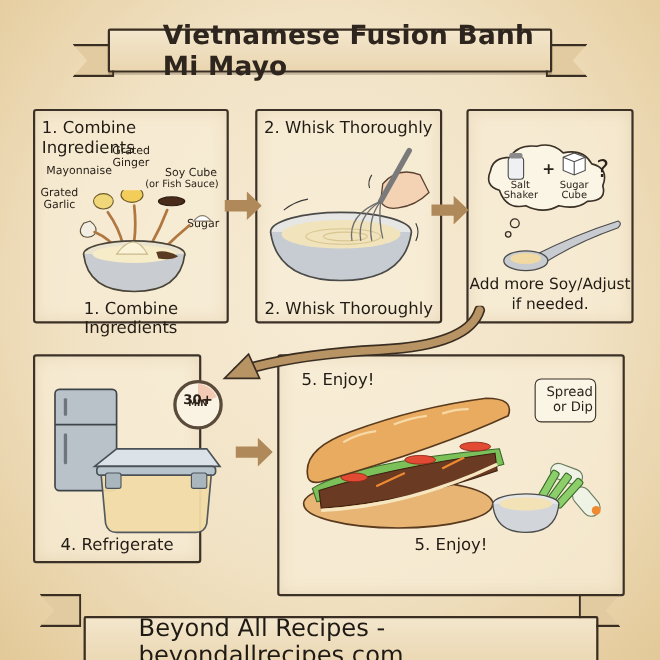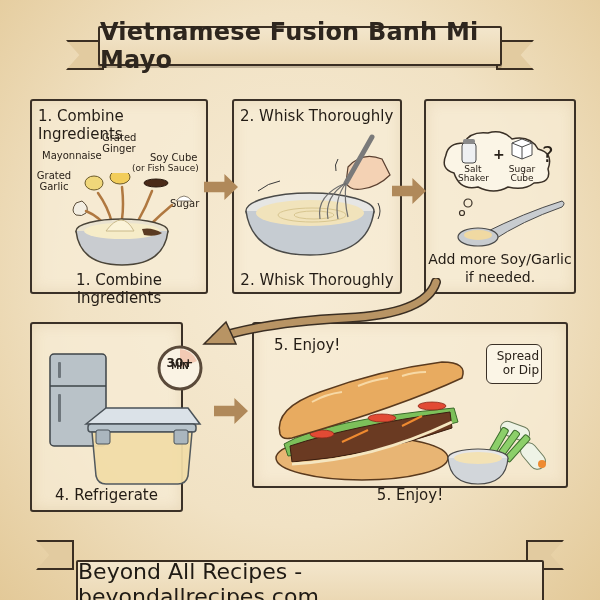--- a/index.html
+++ b/index.html
@@ -14,20 +14,21 @@
 
     
     .banner {
       position: absolute;
       background: linear-gradient(180deg, #f3e6cc 0%, #ead6b0 100%);
       border: 2px solid #3a2e22;
       border-radius: 2px;
       display: flex; align-items: center; justify-content: center;
       box-shadow: 0 2px 0 rgba(60,40,20,0.25);
       z-index: 3;
+      padding-left: 48px;
     }
     .banner-tail {
       position: absolute; z-index: 2;
       width: 38px; height: 30px;
       background: #e2cba0;
       border: 2px solid #3a2e22;
     }
     .tail-left { clip-path: polygon(0 0, 100% 0, 100% 100%, 0 100%, 35% 50%); }
     .tail-right { clip-path: polygon(0 0, 100% 0, 65% 50%, 100% 100%, 0 100%); }
     .banner-title {
@@ -157,21 +158,21 @@
   <div class="label-sm" style="left:116px; top:42px; font-size:22px;">?</div>
   <div class="label-sm" style="left:32px; top:64px; width:30px; font-size:9px;">Salt Shaker</div>
   <div class="label-sm" style="left:82px; top:64px; width:28px; font-size:9px;">Sugar Cube</div>
   <svg class="abs" style="left:22px; top:96px;" width="118" height="52" viewBox="0 0 118 52">
     <circle cx="20" cy="6" r="4" fill="none" stroke="#3a3026" stroke-width="1.2"></circle>
     <circle cx="14" cy="16" r="2.5" fill="none" stroke="#3a3026" stroke-width="1.2"></circle>
     <path d="M36 36 q40 -20 78 -32 q4 2 0 6 q-40 14 -70 34" fill="#c8ccd0" stroke="#4a4a4a" stroke-width="1"></path>
     <ellipse cx="30" cy="40" rx="20" ry="9" fill="#c8ccd0" stroke="#4a4a4a" stroke-width="1.2"></ellipse>
     <ellipse cx="30" cy="38" rx="14" ry="5" fill="#f0d9a2"></ellipse>
   </svg>
-  <div class="panel-caption" style="top:150px; font-size:14px;">Add more Soy/Garlic</div>
+  <div class="panel-caption" style="top:150px; font-size:14px;">Add more Soy/Adjust</div>
   <div class="panel-caption" style="top:168px; font-size:14px;">if needed.</div>
 </div>
 
 <svg class="abs" style="left:196px; top:278px; z-index:4;" width="250" height="72" viewBox="0 0 250 72">
   <path d="M240 4 q-10 32 -90 36 q-80 4 -130 20" fill="none" stroke="#3a2e22" stroke-width="10" stroke-linecap="round"></path>
   <path d="M240 4 q-10 32 -90 36 q-80 4 -130 20" fill="none" stroke="#b89464" stroke-width="7" stroke-linecap="round"></path>
   <path d="M30 44 l-22 22 l32 0 z" fill="#b89464" stroke="#3a2e22" stroke-width="1.5"></path>
 </svg>
 
 <div class="panel" style="left:30px; top:322px; width:153px; height:190px;">
@@ -192,21 +193,21 @@
     <rect x="6" y="20" width="108" height="8" rx="3" fill="#b8c4cc" stroke="#4a5258" stroke-width="1.5"></rect>
     <path d="M10 28 l4 44 q2 8 10 8 l72 0 q8 0 10 -8 l4 -44 z" fill="#f2dda8" stroke="#4a5258" stroke-width="1.5" opacity="0.95"></path>
     <rect x="14" y="26" width="14" height="14" rx="2" fill="#aab6be" stroke="#4a5258" stroke-width="1"></rect>
     <rect x="92" y="26" width="14" height="14" rx="2" fill="#aab6be" stroke="#4a5258" stroke-width="1"></rect>
   </svg>
   <div class="panel-caption" style="top:162px;">4. Refrigerate</div>
 </div>
 
 <div class="arrow-right" style="left:214px; top:398px;"></div>
 
-<div class="panel" style="left:252px; top:322px; width:316px; height:166px;">
+<div class="panel" style="left:252px; top:322px; width:316px; height:220px;">
   <div class="panel-title" style="left:20px; top:12px;">5. Enjoy!</div>
   <div class="abs" style="left:232px; top:20px; width:56px; height:40px; border:1.5px solid #3a3026; border-radius:6px; background:#fbf5e6; display:flex; align-items:center; justify-content:center; text-align:center; padding:2px;">
     <span style="font-size:12px; line-height:1.15;text-align:right;">Spread or Dip</span>
   </div>
   <svg class="abs" style="left:18px; top:36px;" width="200" height="130" viewBox="0 0 200 130">
     <ellipse cx="90" cy="98" rx="86" ry="22" fill="#e8b574" stroke="#5a3a1e" stroke-width="1.5"></ellipse>
     <path d="M12 84 q40 -24 170 -36 l4 14 q-90 26 -170 34 z" fill="#7cc05a" stroke="#3a6a2a" stroke-width="1"></path>
     <path d="M18 86 q60 -20 160 -34 l2 16 q-80 28 -160 34 z" fill="#6a3a22" stroke="#3a1e10" stroke-width="1"></path>
     <g fill="#e24a34" stroke="#8a2a1a" stroke-width="0.8">
       <ellipse cx="50" cy="74" rx="12" ry="4"></ellipse>

